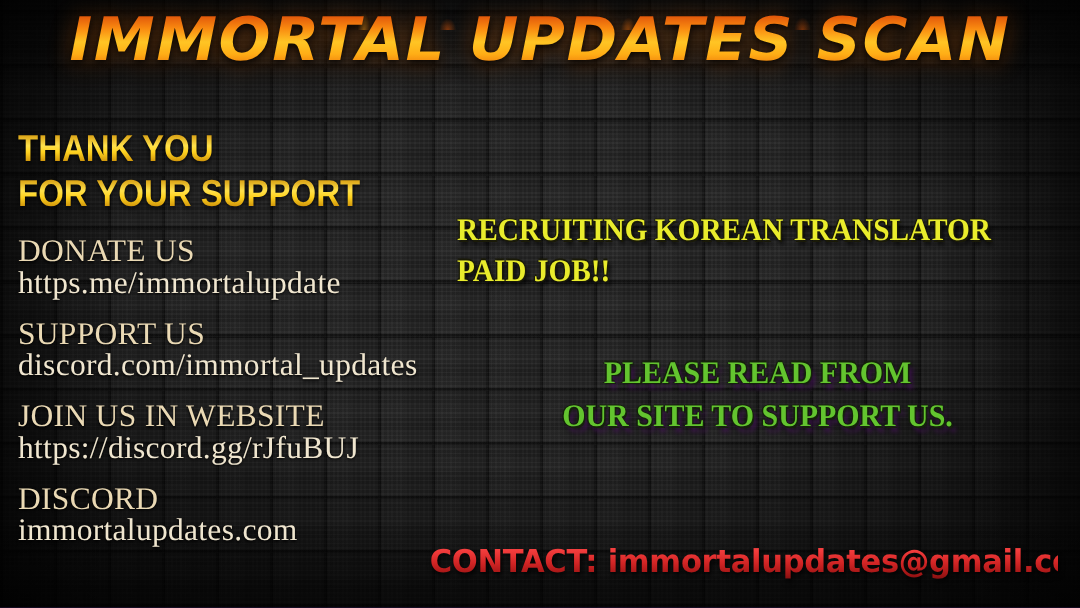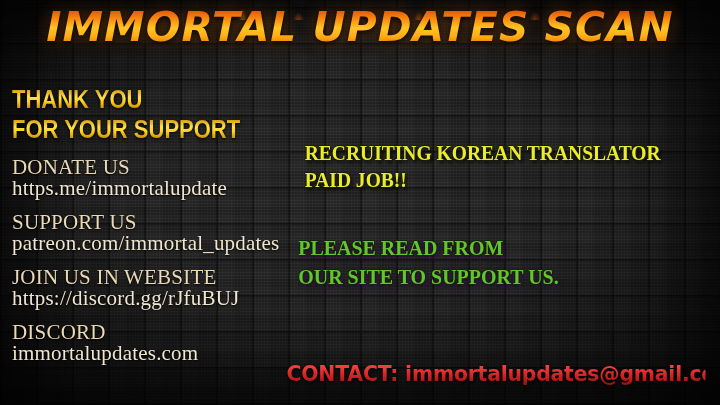--- a/index.html
+++ b/index.html
@@ -198,23 +198,24 @@
     white-space: nowrap;
     text-shadow:
       1px 1px 0 #1a1a08,
       -1px 0 0 #1a1a08,
       0 -1px 0 #1a1a08,
       2px 3px 4px rgba(0,0,0,0.9);
     user-select: none;
   }
   .green-block {
     position: absolute;
-    left: 288px;
+    left: 300px;
     top: 234px;
     width: 410px;
+    text-align: center;
   }
   .green-line {
     font-family: "Liberation Serif", serif;
     font-weight: 700;
     font-size: 21px;
     line-height: 29px;
     color: #63c42f;
     transform: scaleX(0.95);
     white-space: nowrap;
     text-shadow:
@@ -272,21 +273,21 @@
     <div class="gold-head">THANK YOU</div>
     <div class="gold-head">FOR YOUR SUPPORT</div>
 
     <div class="serif-group">
       <div class="serif-label">DONATE US</div>
       <div class="serif-value">https.me/immortalupdate</div>
     </div>
 
     <div class="serif-group">
       <div class="serif-label">SUPPORT US</div>
-      <div class="serif-value">patreon.com/immortal_updates</div>
+      <div class="serif-value">discord.com/immortal_updates</div>
     </div>
 
     <div class="serif-group">
       <div class="serif-label">JOIN US IN WEBSITE</div>
       <div class="serif-value">https://discord.gg/rJfuBUJ</div>
     </div>
 
     <div class="serif-group">
       <div class="serif-label">DISCORD</div>
       <div class="serif-value">immortalupdates.com</div>

